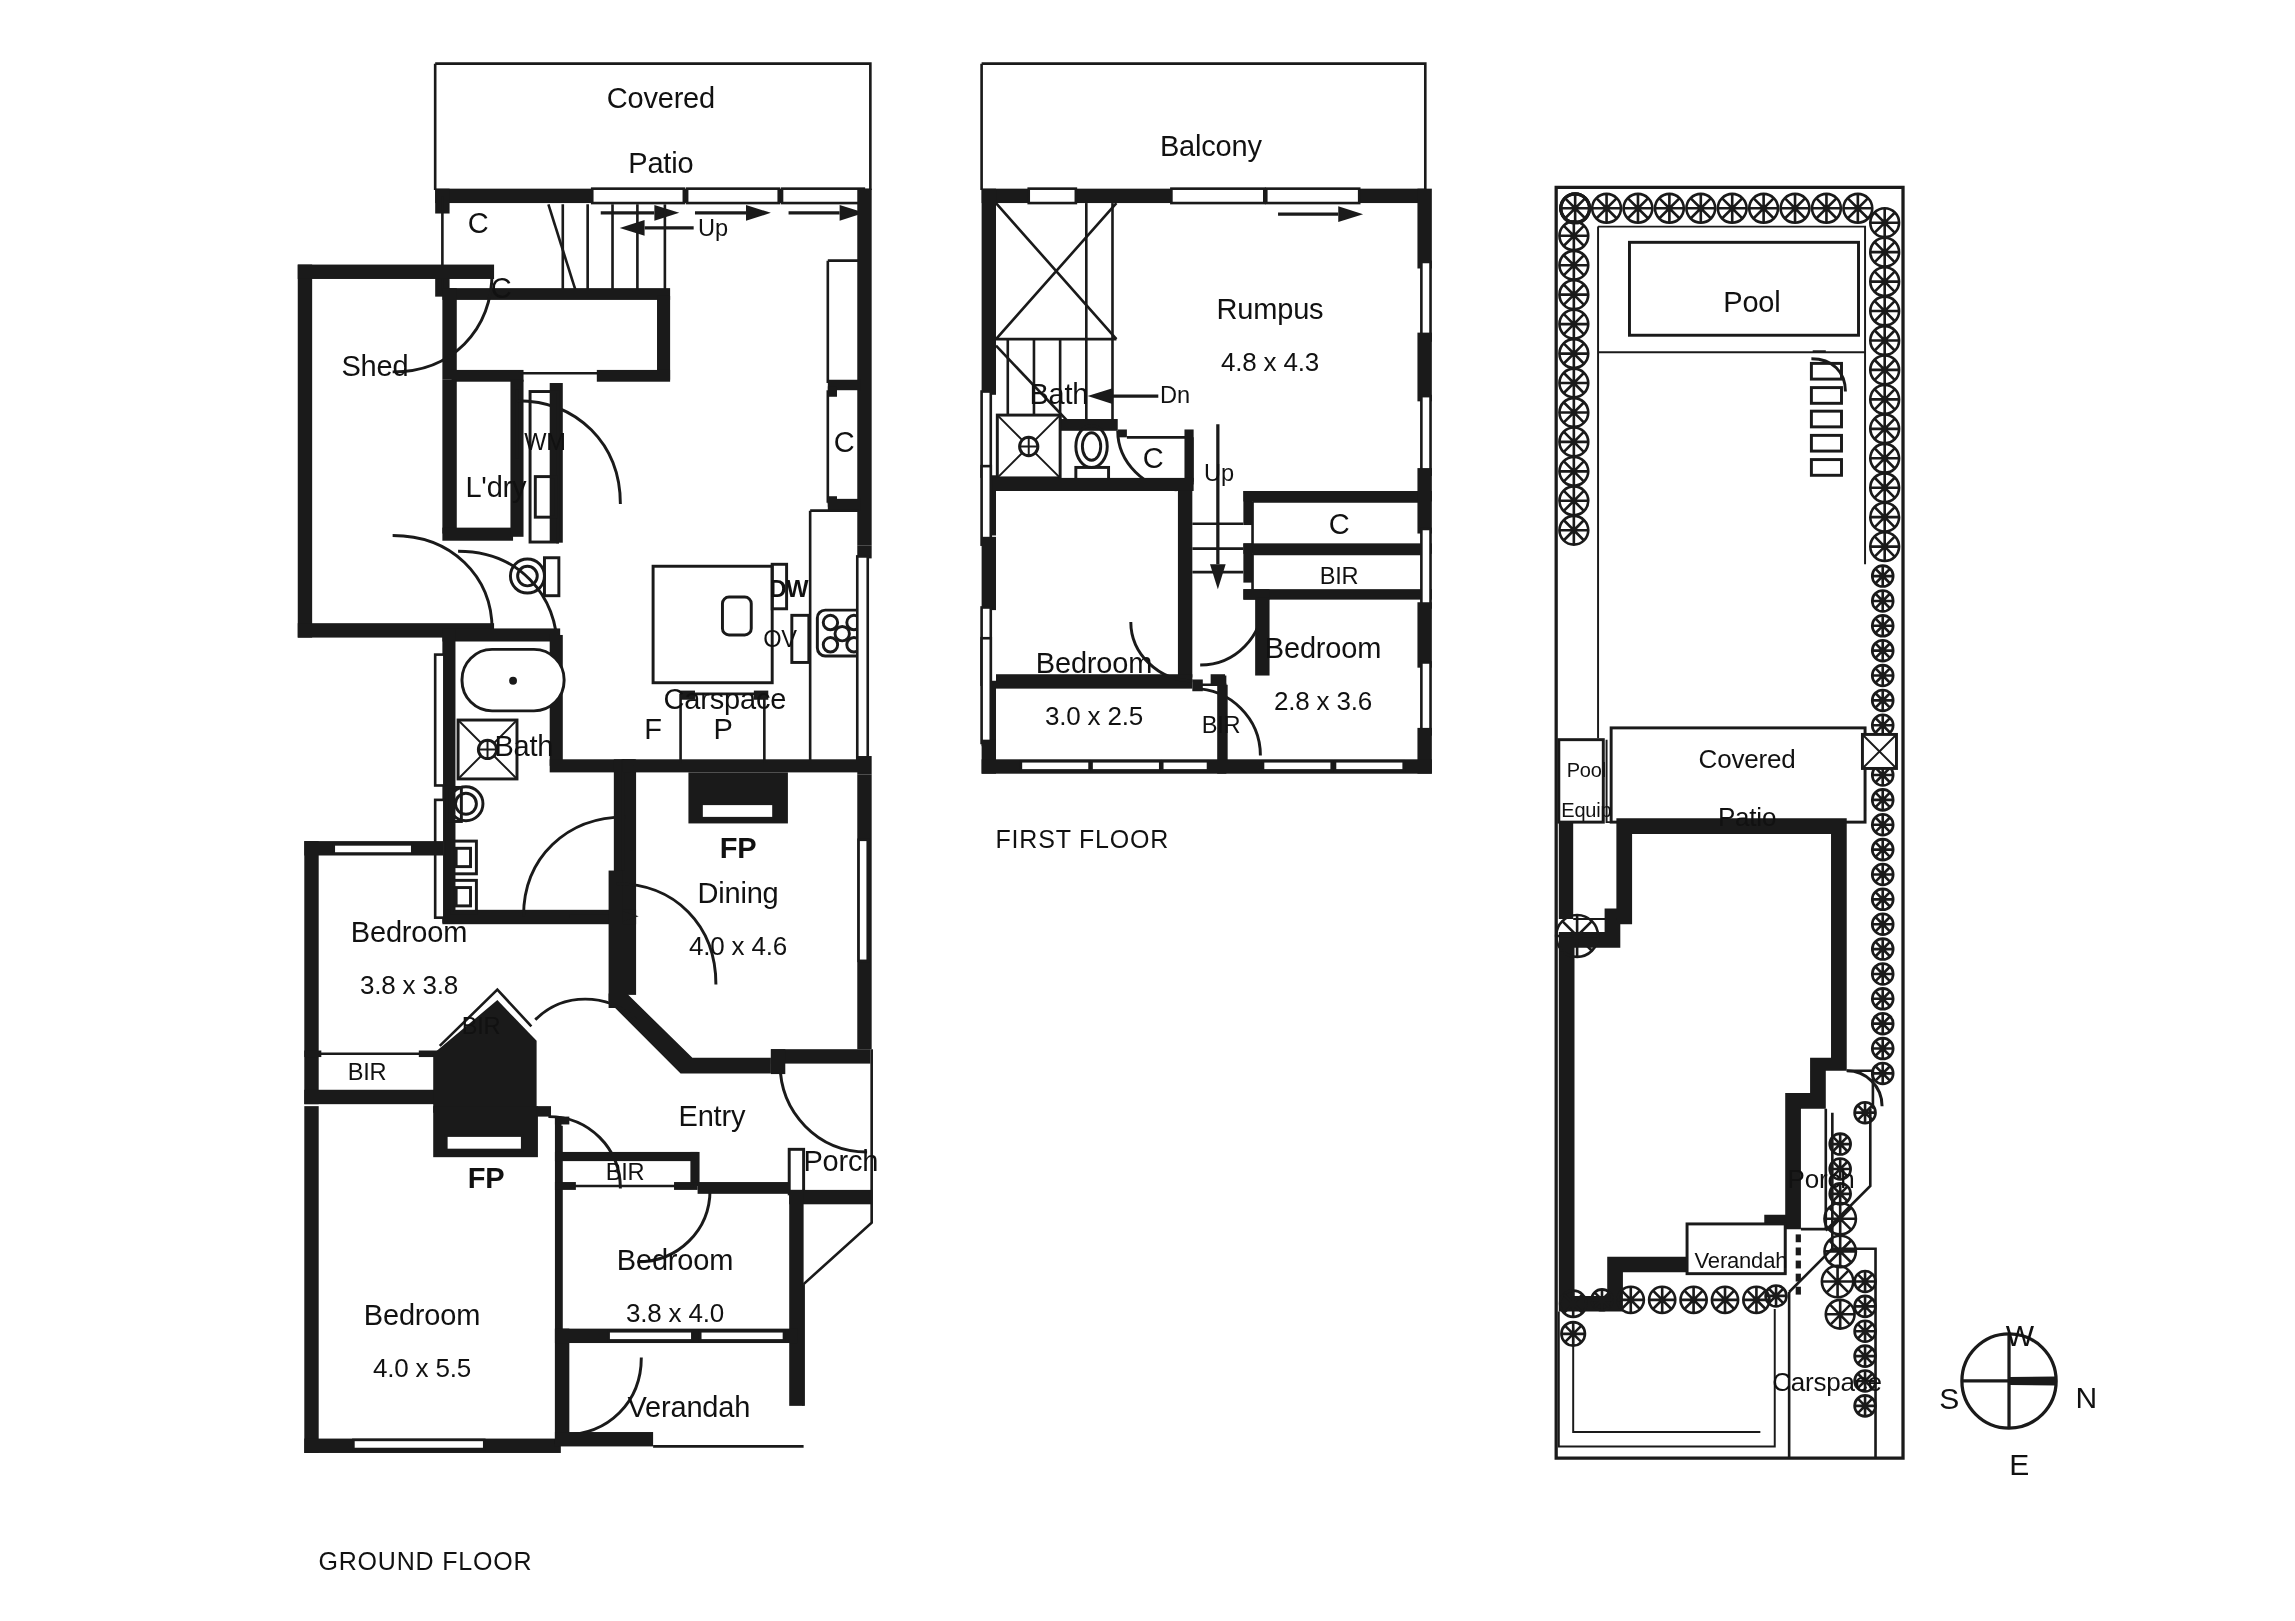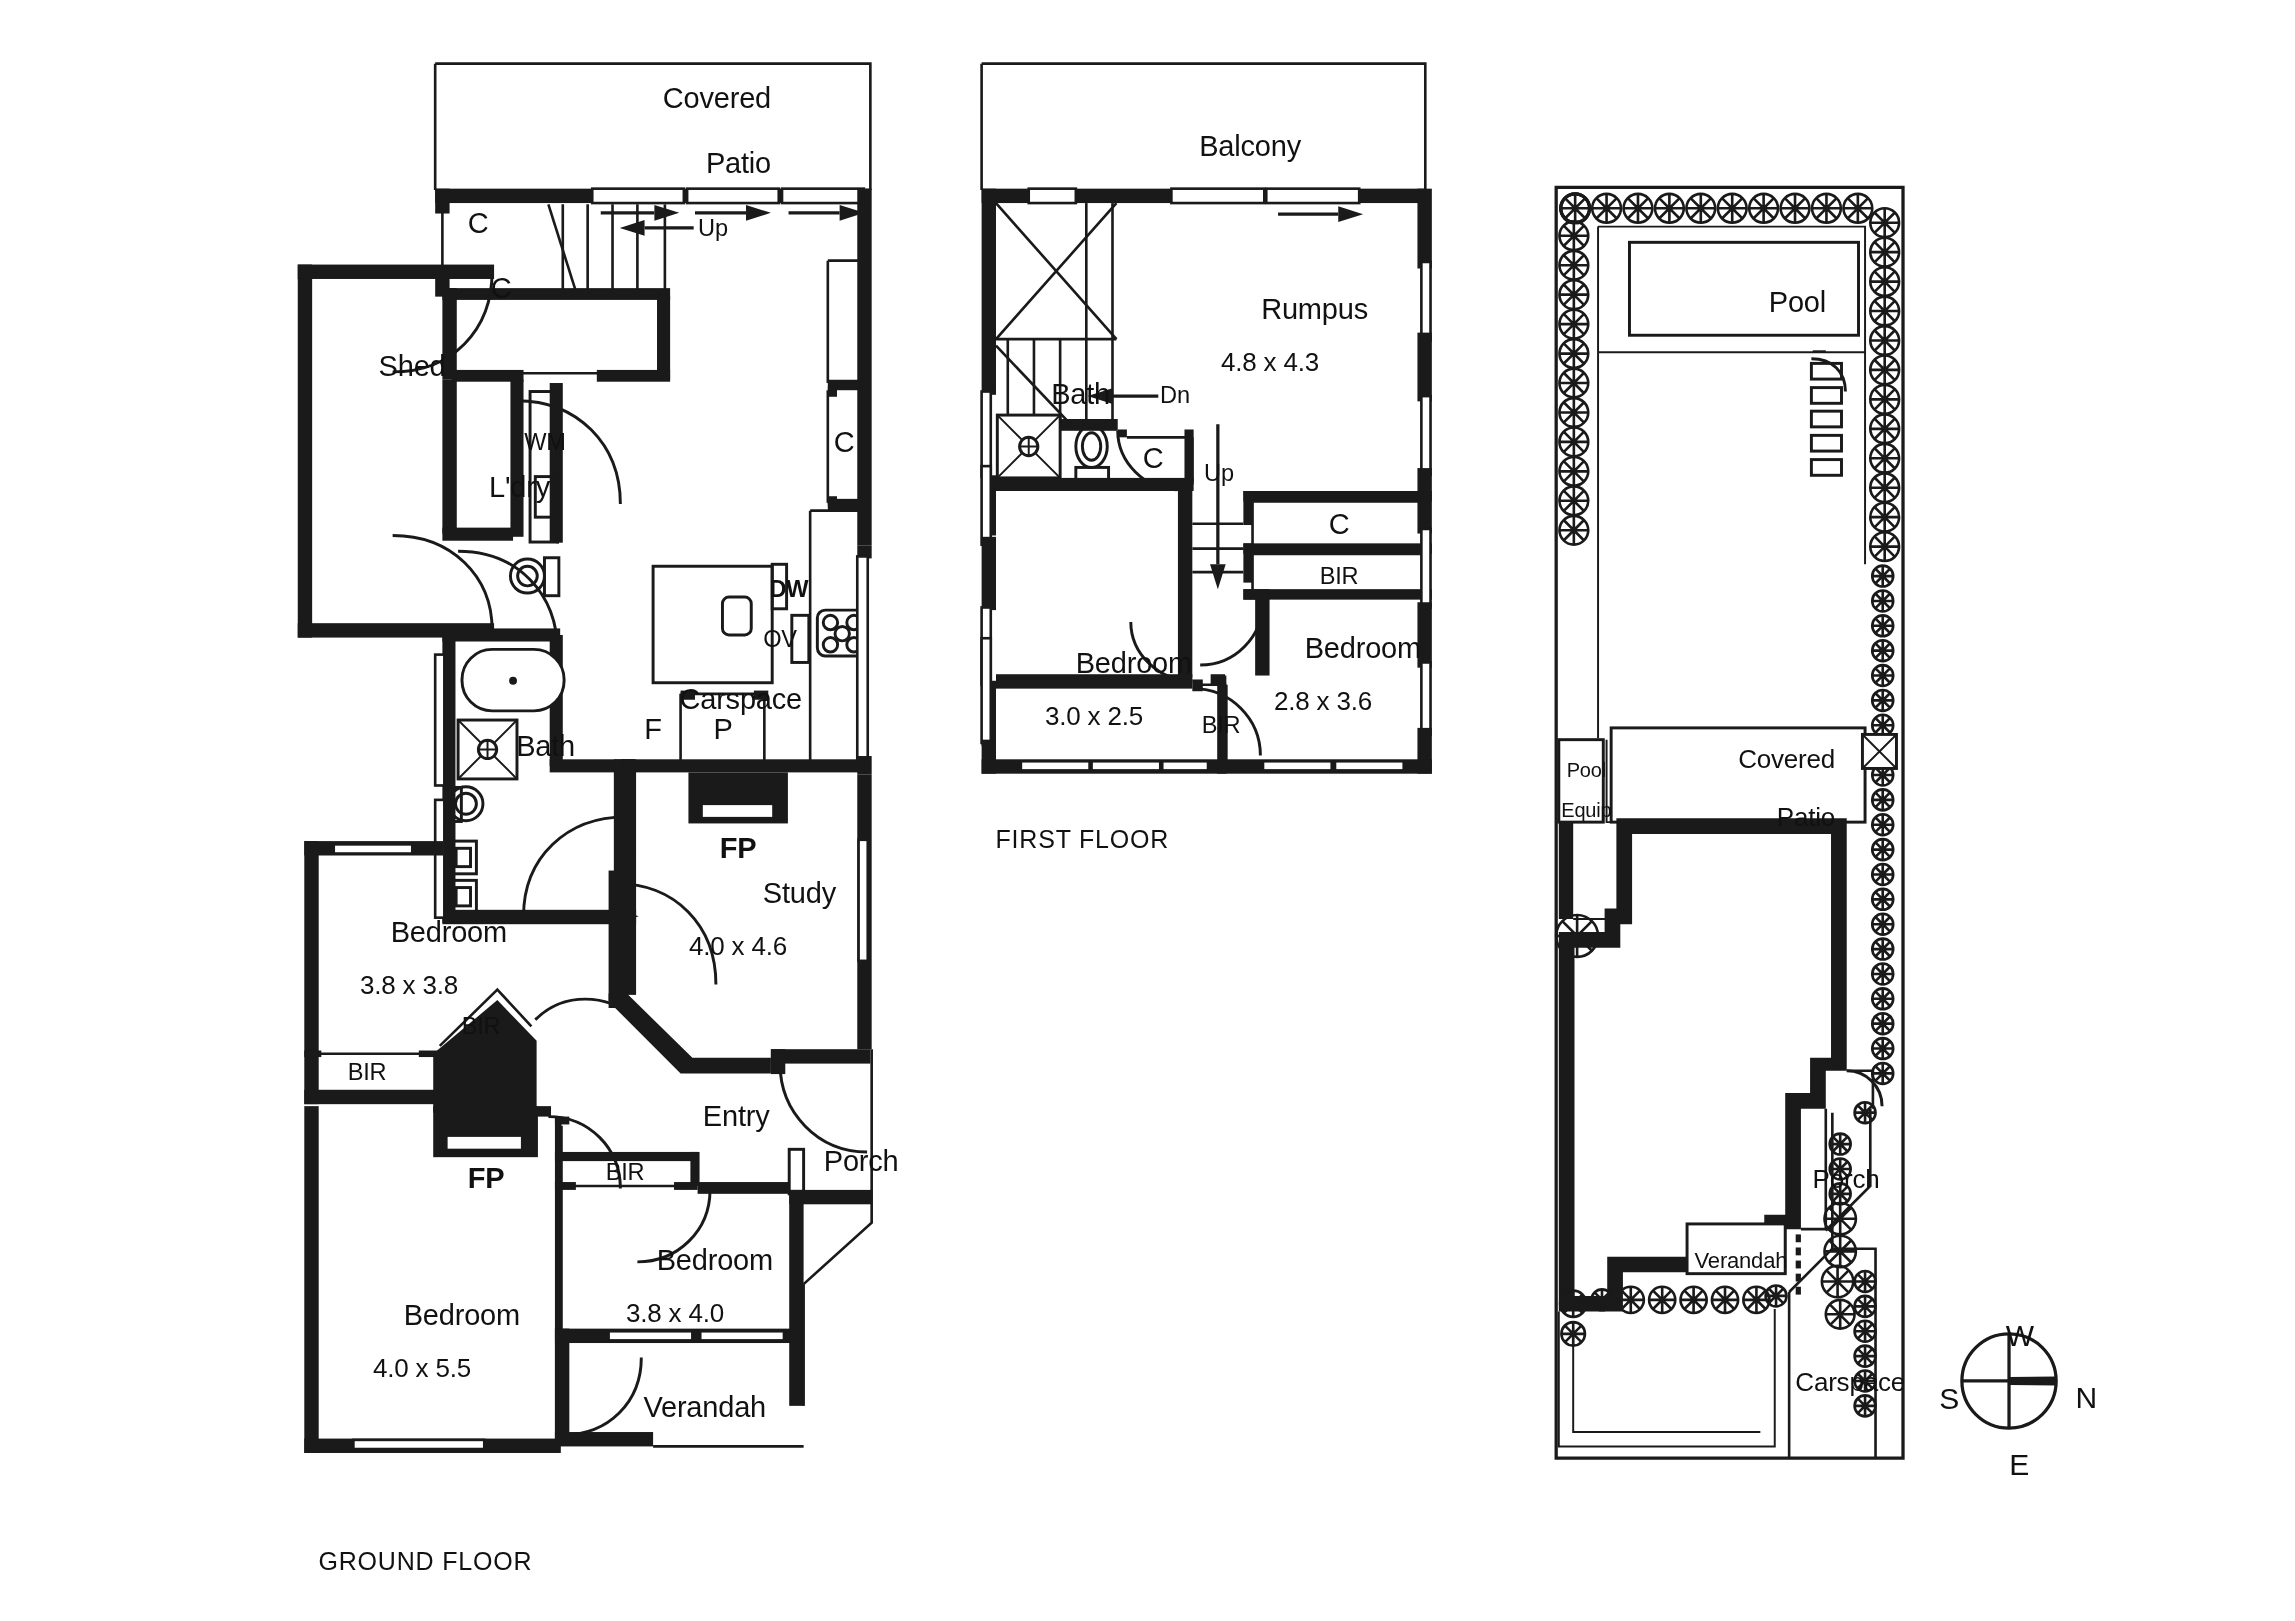--- a/index.html
+++ b/index.html
@@ -30,21 +30,21 @@
   .arrowhead { fill:#1a1a1a; }
 
   .lbl {
     position: absolute;
     color:#111111;
     font-family: "Liberation Sans", sans-serif;
     white-space: pre;
     line-height: 1.12;
     letter-spacing: -0.2px;
   }
-  .room-name { font-size: 29px; text-align:right; }
+  .room-name { font-size: 29px; text-align:center; }
   .room-dim  { font-size: 26px; text-align:center; }
   .room-blk  { font-size: 29px; text-align:center; }
   .small     { font-size: 23.6px; text-align:center; }
   .tiny      { font-size: 20px; text-align:center; }
   .floorlbl  { font-size: 25px; letter-spacing: 0.8px; }
   .compasslbl{ font-size: 30px; }
   .rot90     { transform: rotate(-90deg); }
   .rot45     { transform: rotate(-45deg); }
   .ctr       { transform: translate(-50%, -50%); }
 </style>
@@ -795,21 +795,21 @@
 
 <div class="lbl room-name ctr rot90" style="left:516px; top:730px; width:118px;">
   <span>Bath</span>
 </div>
 
 <div class="lbl room-name ctr" style="left:717px; top:683px; width:170px;">
   <span>Carspace</span>
 </div>
 
 <div class="lbl ctr" style="left:738px; top:913px; width:196px;">
-  <div class="room-name">Study</div>
+  <div class="room-name">Dining</div>
   <div class="room-dim">4.0 x 4.6</div>
 </div>
 
 <div class="lbl ctr" style="left:409px; top:952px; width:196px;">
   <div class="room-name">Bedroom</div>
   <div class="room-dim">3.8 x 3.8</div>
 </div>
 
 <div class="lbl ctr" style="left:422px; top:1335px; width:196px;">
   <div class="room-name">Bedroom</div>

